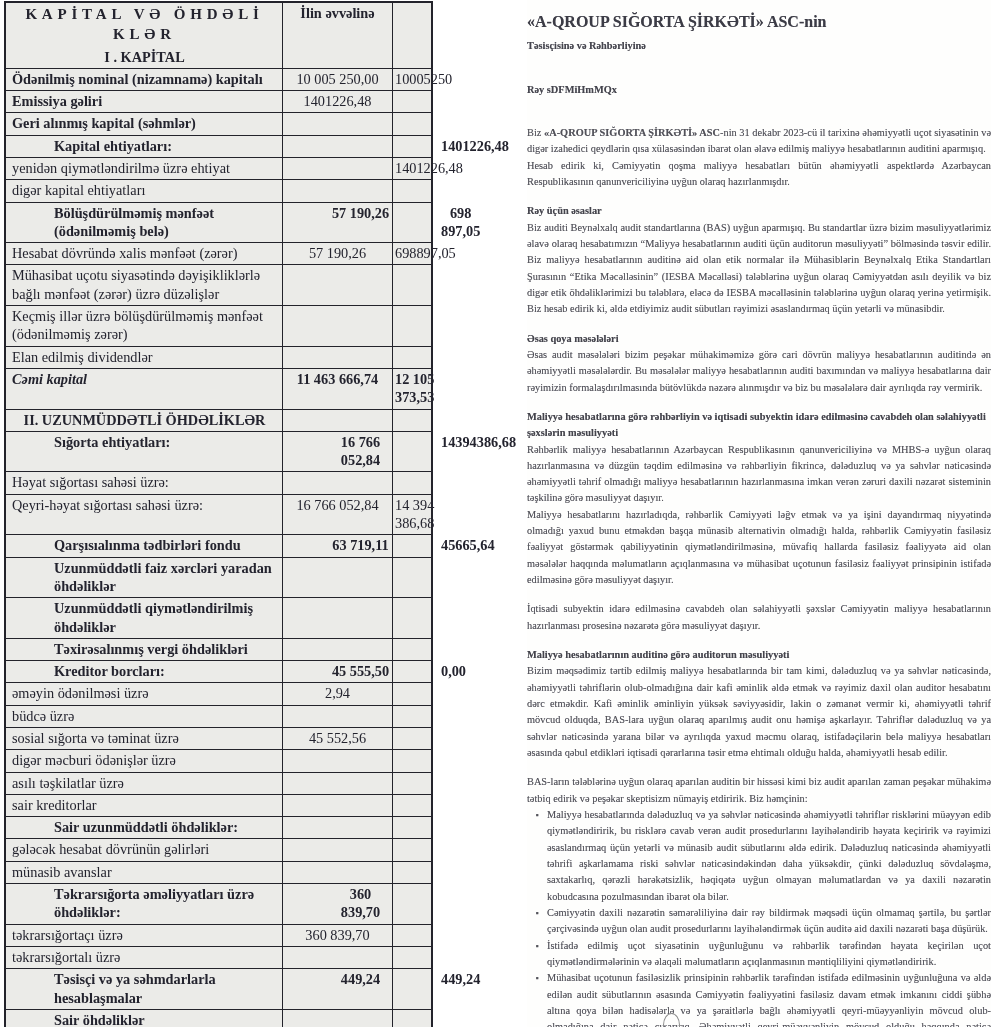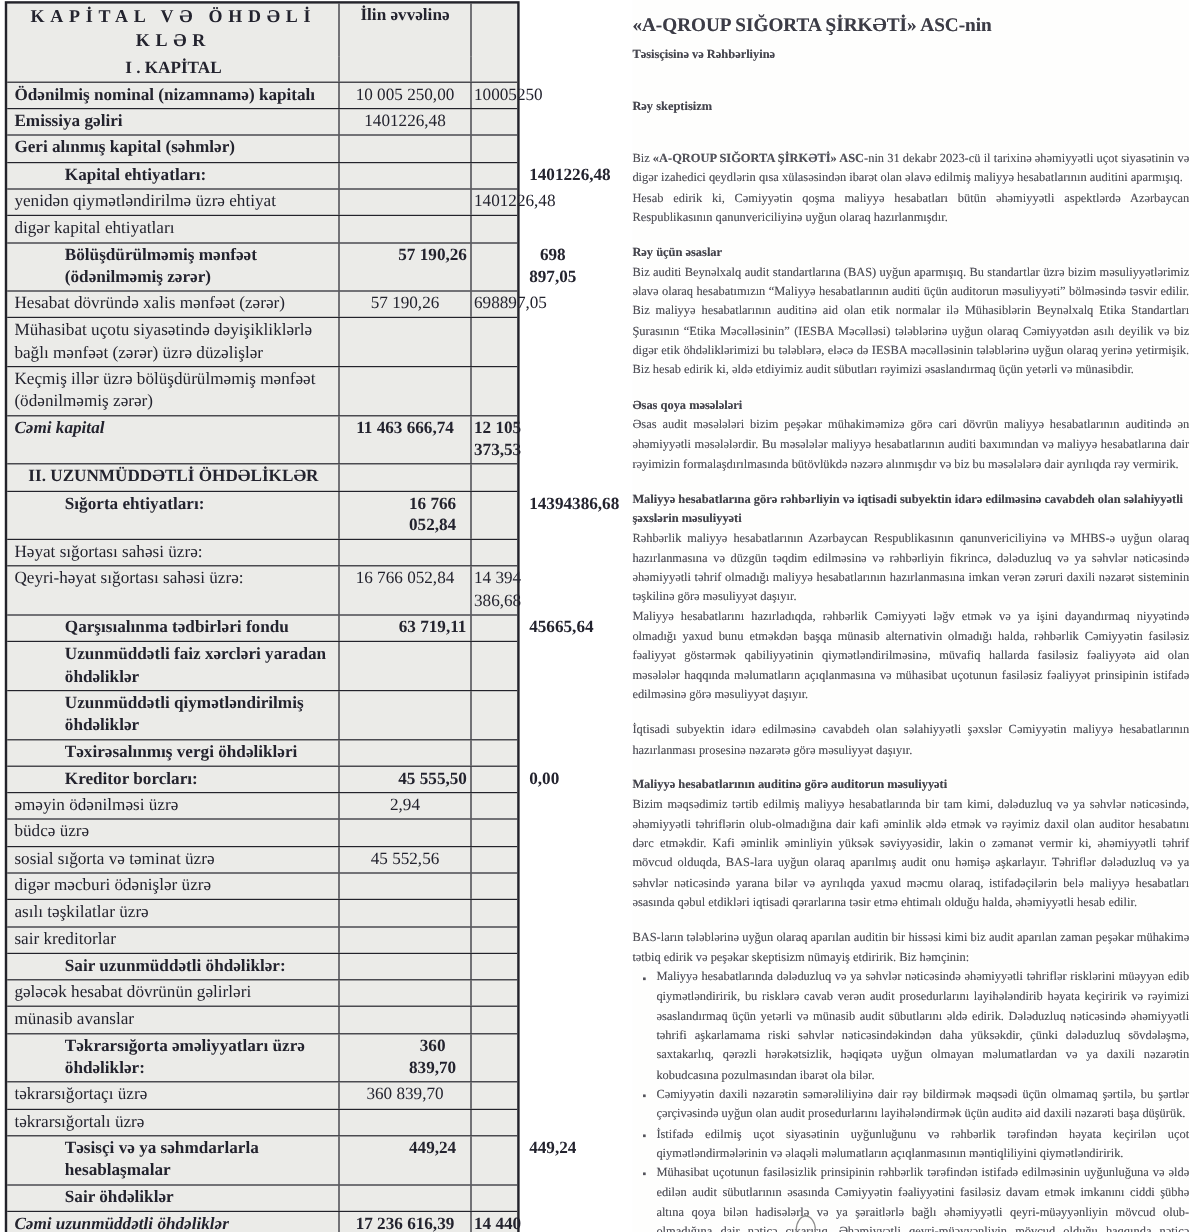--- a/index.html
+++ b/index.html
@@ -95,36 +95,41 @@
         <div class="tc label">yenidən qiymətləndirilmə üzrə ehtiyat</div>
         <div class="tc num"></div>
         <div class="tc num">1401226,48</div>
       </div>
       <div class="trow normal">
         <div class="tc label">digər kapital ehtiyatları</div>
         <div class="tc num"></div>
         <div class="tc num"></div>
       </div>
       <div class="trow bold">
-        <div class="tc label">Bölüşdürülməmiş mənfəət (ödənilməmiş zərər)</div>
+        <div class="tc label">Bölüşdürülməmiş mənfəət (ödənilməmiş belə)</div>
         <div class="tc num">57 190,26</div>
         <div class="tc num">698 897,05</div>
       </div>
       <div class="trow normal">
         <div class="tc label">Hesabat dövründə xalis mənfəət (zərər)</div>
         <div class="tc num">57 190,26</div>
         <div class="tc num">698897,05</div>
       </div>
       <div class="trow normal">
         <div class="tc label">Mühasibat uçotu siyasətində dəyişikliklərlə bağlı mənfəət (zərər) üzrə düzəlişlər</div>
         <div class="tc num"></div>
         <div class="tc num"></div>
       </div>
       <div class="trow normal">
         <div class="tc label">Keçmiş illər üzrə bölüşdürülməmiş mənfəət (ödənilməmiş zərər)</div>
+        <div class="tc num"></div>
+        <div class="tc num"></div>
+      </div>
+      <div class="trow normal">
+        <div class="tc label">Elan edilmiş dividendlər</div>
         <div class="tc num"></div>
         <div class="tc num"></div>
       </div>
       <div class="trow total">
         <div class="tc label">Cəmi kapital</div>
         <div class="tc num">11 463 666,74</div>
         <div class="tc num">12 105 373,53</div>
       </div>
       <div class="trow section">
         <div class="tc label">II. UZUNMÜDDƏTLİ ÖHDƏLİKLƏR</div>
@@ -245,21 +250,21 @@
         <div class="tc label">Cəmi uzunmüddətli öhdəliklər</div>
         <div class="tc num">17 236 616,39</div>
         <div class="tc num">14 440 501,56</div>
       </div>
     </div>
 </div>
 
 <div class="report">
   <div class="doc-title">«A-QROUP SIĞORTA ŞİRKƏTİ» ASC-nin</div>
   <div class="doc-sub">Təsisçisinə və Rəhbərliyinə</div>
-  <div class="doc-opinion">Rəy skeptisizm</div>
+  <div class="doc-opinion">Rəy sDFMiHmMQx</div>
   <div>
       <p class="doc-p">Biz <b>«A-QROUP SIĞORTA ŞİRKƏTİ» ASC</b>-nin 31 dekabr 2023-cü il tarixinə əhəmiyyətli uçot siyasətinin və digər izahedici qeydlərin qısa xülasəsindən ibarət olan əlavə edilmiş maliyyə hesabatlarının auditini aparmışıq.</p>
       <p class="doc-p">Hesab edirik ki, Cəmiyyətin qoşma maliyyə hesabatları bütün əhəmiyyətli aspektlərdə Azərbaycan Respublikasının qanunvericiliyinə uyğun olaraq hazırlanmışdır.</p>
       <div class="doc-h">Rəy üçün əsaslar</div>
       <p class="doc-p">Biz auditi Beynəlxalq audit standartlarına (BAS) uyğun aparmışıq. Bu standartlar üzrə bizim məsuliyyətlərimiz əlavə olaraq hesabatımızın “Maliyyə hesabatlarının auditi üçün auditorun məsuliyyəti” bölməsində təsvir edilir. Biz maliyyə hesabatlarının auditinə aid olan etik normalar ilə Mühasiblərin Beynəlxalq Etika Standartları Şurasının “Etika Məcəlləsinin” (IESBA Məcəlləsi) tələblərinə uyğun olaraq Cəmiyyətdən asılı deyilik və biz digər etik öhdəliklərimizi bu tələblərə, eləcə də IESBA məcəlləsinin tələblərinə uyğun olaraq yerinə yetirmişik. Biz hesab edirik ki, əldə etdiyimiz audit sübutları rəyimizi əsaslandırmaq üçün yetərli və münasibdir.</p>
       <div class="doc-h">Əsas qoya məsələləri</div>
       <p class="doc-p">Əsas audit məsələləri bizim peşəkar mühakiməmizə görə cari dövrün maliyyə hesabatlarının auditində ən əhəmiyyətli məsələlərdir. Bu məsələlər maliyyə hesabatlarının auditi baxımından və maliyyə hesabatlarına dair rəyimizin formalaşdırılmasında bütövlükdə nəzərə alınmışdır və biz bu məsələlərə dair ayrılıqda rəy vermirik.</p>
       <div class="doc-h">Maliyyə hesabatlarına görə rəhbərliyin və iqtisadi subyektin idarə edilməsinə cavabdeh olan səlahiyyətli şəxslərin məsuliyyəti</div>
       <p class="doc-p">Rəhbərlik maliyyə hesabatlarının Azərbaycan Respublikasının qanunvericiliyinə və MHBS-ə uyğun olaraq hazırlanmasına və düzgün təqdim edilməsinə və rəhbərliyin fikrincə, dələduzluq və ya səhvlər nəticəsində əhəmiyyətli təhrif olmadığı maliyyə hesabatlarının hazırlanmasına imkan verən zəruri daxili nəzarət sisteminin təşkilinə görə məsuliyyət daşıyır.</p>
       <p class="doc-p">Maliyyə hesabatlarını hazırladıqda, rəhbərlik Cəmiyyəti ləğv etmək və ya işini dayandırmaq niyyətində olmadığı yaxud bunu etməkdən başqa münasib alternativin olmadığı halda, rəhbərlik Cəmiyyətin fasiləsiz fəaliyyət göstərmək qabiliyyətinin qiymətləndirilməsinə, müvafiq hallarda fasiləsiz fəaliyyətə aid olan məsələlər haqqında məlumatların açıqlanmasına və mühasibat uçotunun fasiləsiz fəaliyyət prinsipinin istifadə edilməsinə görə məsuliyyət daşıyır.</p>

